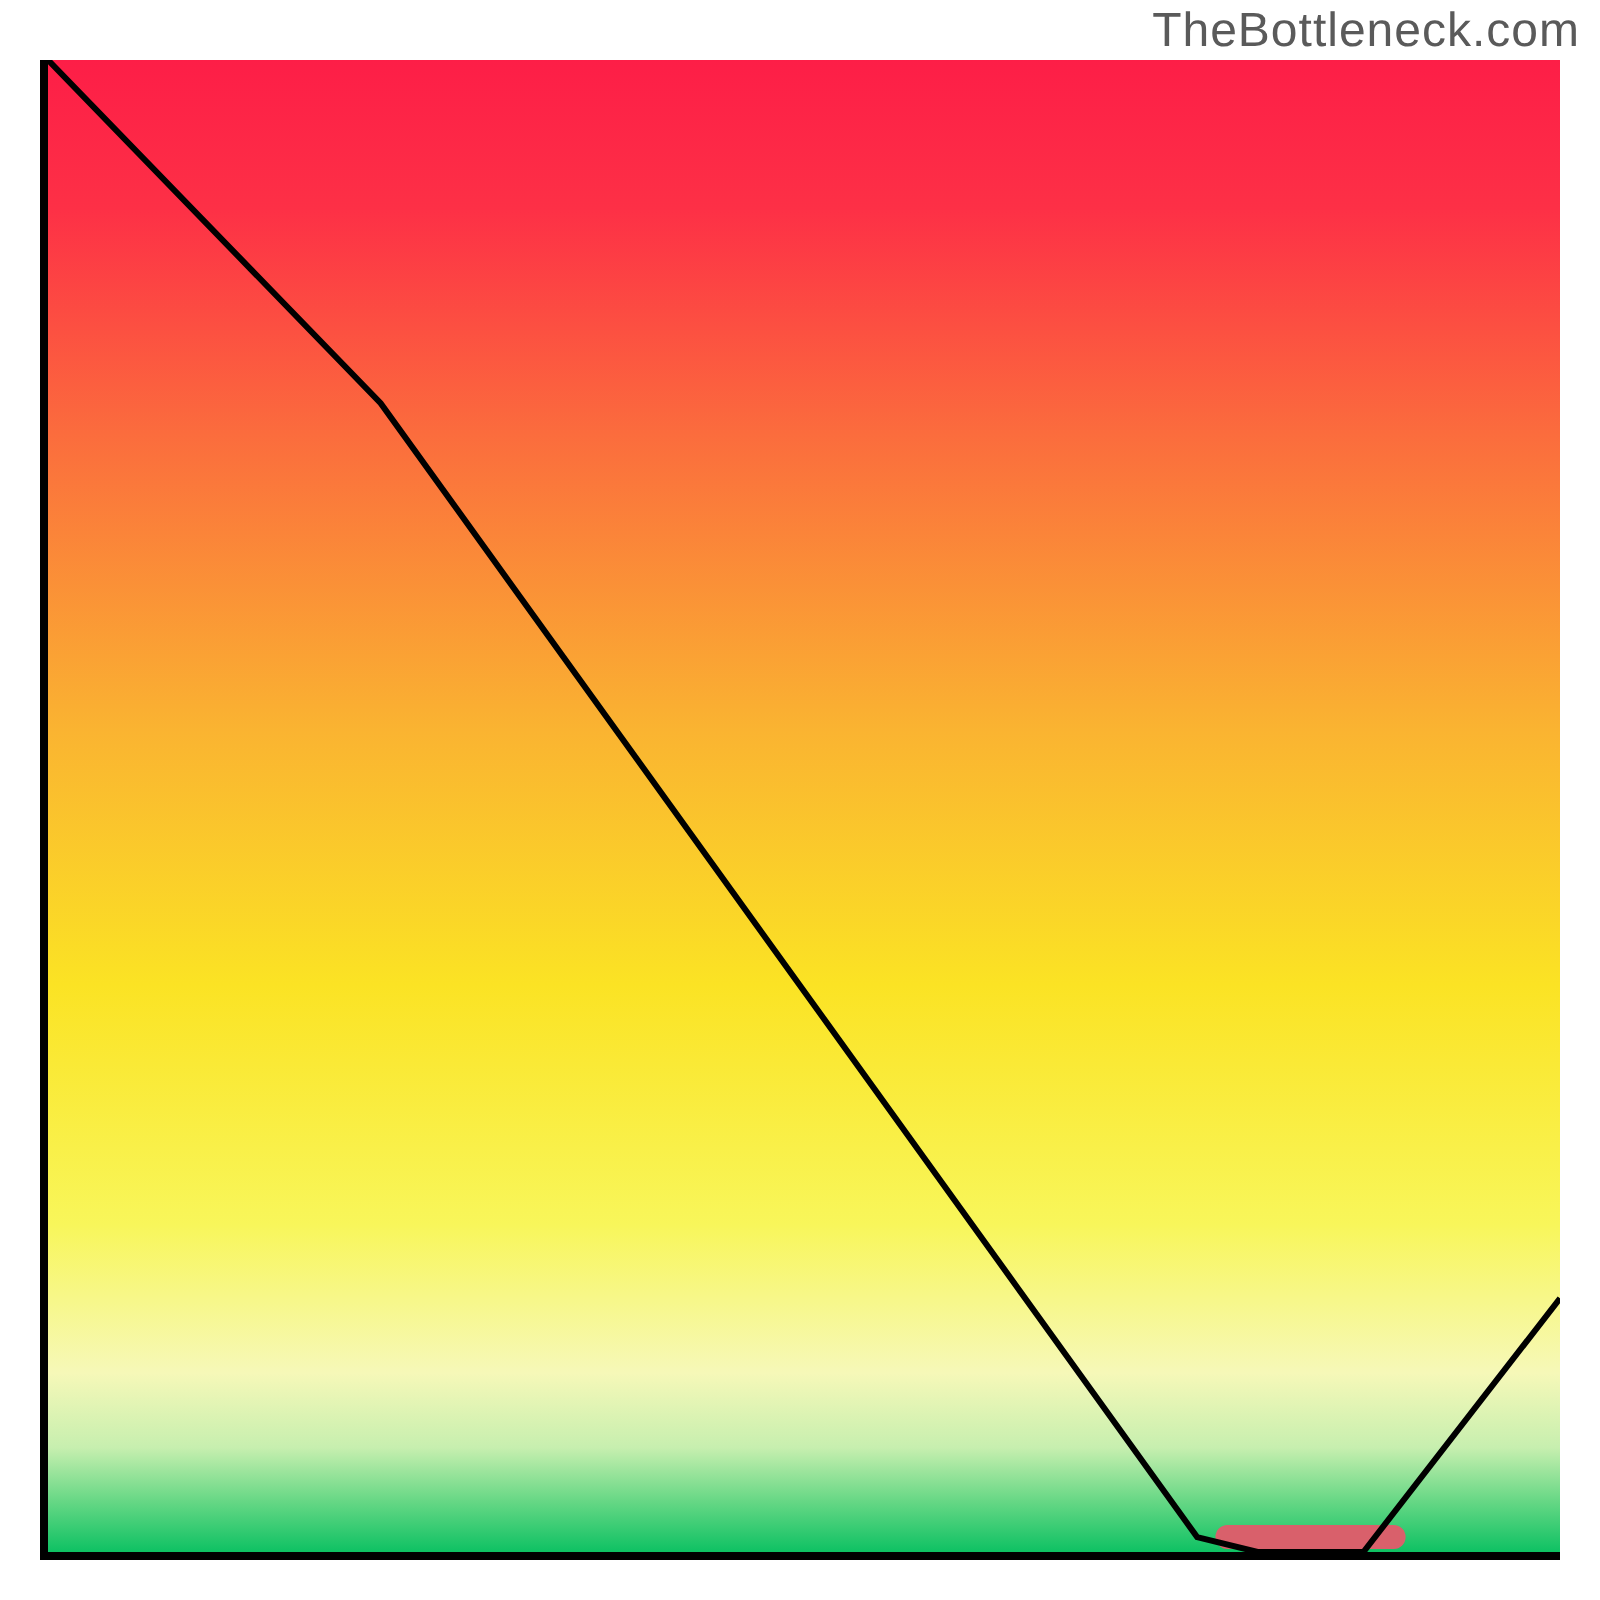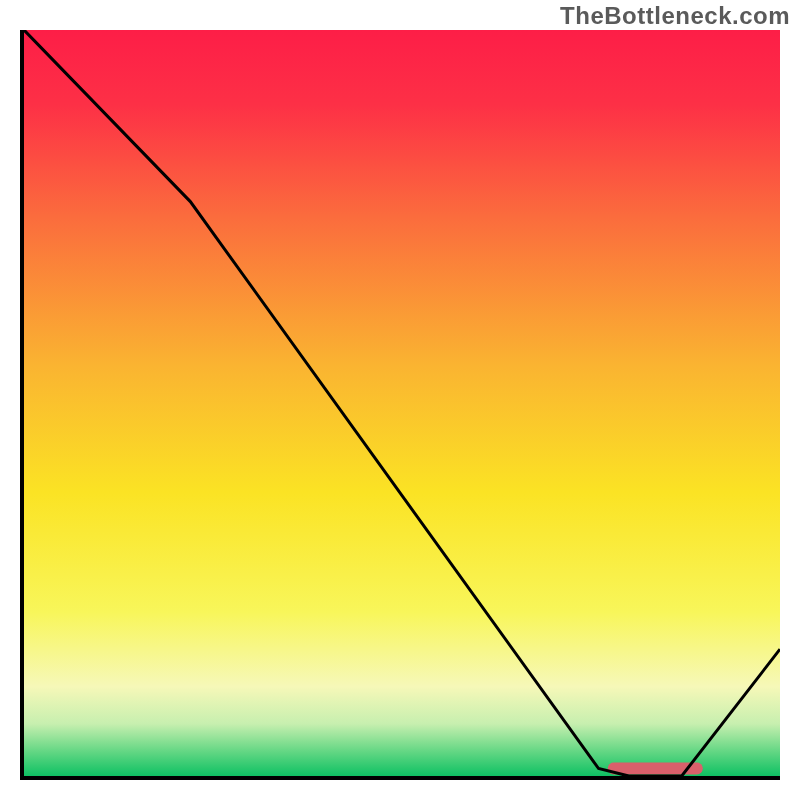--- a/index.html
+++ b/index.html
@@ -14,21 +14,21 @@
   .frame {
     position: relative;
     width: 800px;
     height: 800px;
   }
   .watermark {
     position: absolute;
     top: 2px;
     right: 10px;
     font-size: 24px;
-    font-weight: bold;
+    font-weight: normal;
     color: #5a5a5a;
     letter-spacing: 0.5px;
   }
   .plot {
     position: absolute;
     left: 20px;
     top: 30px;
     width: 760px;
     height: 750px;
     border-left: 4px solid #000;

